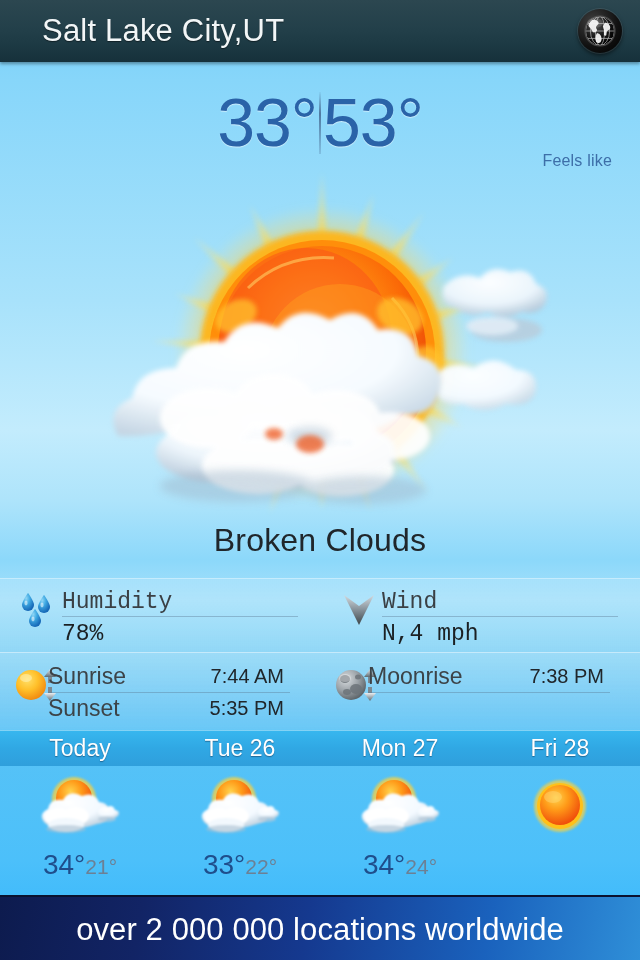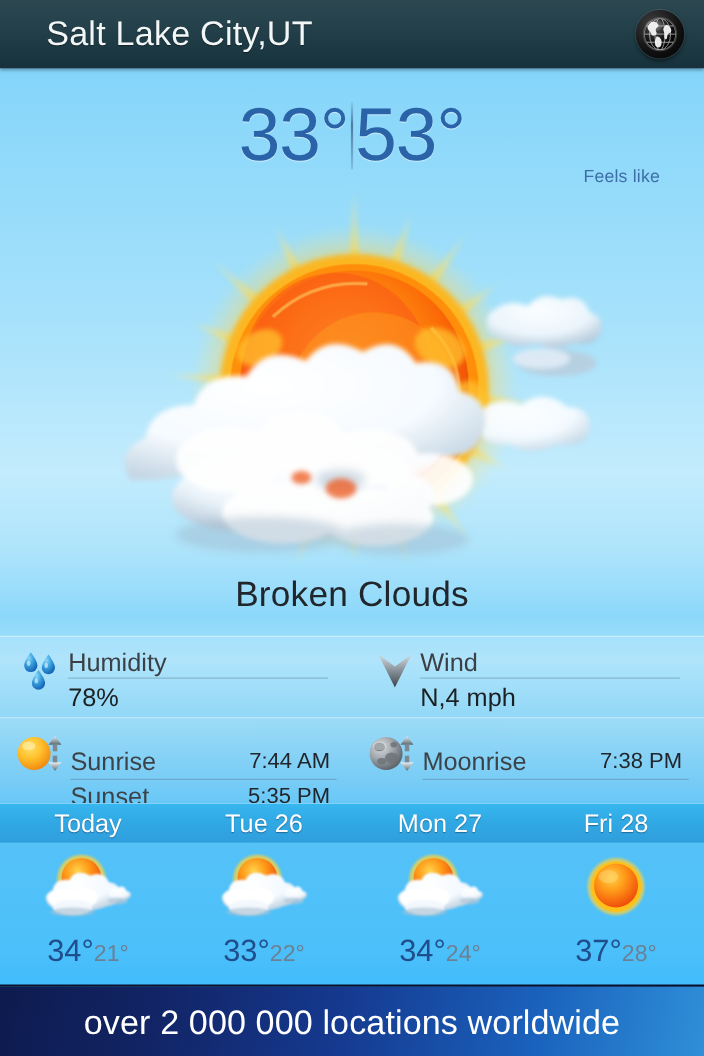--- a/index.html
+++ b/index.html
@@ -91,21 +91,21 @@
   .temp-sep {
     width: 2px;
     height: 62px;
     margin: 4px 2px 0 2px;
     background: linear-gradient(to bottom, rgba(60,90,130,0.05), rgba(60,90,130,0.75) 35%, rgba(60,90,130,0.2));
   }
   .feels-like-label {
     position: relative;
     display: block;
     margin-top: -4px;
-    padding-right: 40px;
+    padding-right: 28px;
     text-align: right;
     font-size: 16px;
     color: #3d6ea8;
     letter-spacing: 0.2px;
   }
 
   
   .bigicon {
     position: absolute;
     left: 78px;
@@ -132,20 +132,21 @@
   .panel {
     position: absolute;
     left: 0;
     width: 640px;
     z-index: 5;
   }
   .panel-hum {
     top: 578px; height: 74px;
     background: linear-gradient(to bottom, rgba(255,255,255,0.14), rgba(255,255,255,0.0));
     border-top: 1px solid rgba(255,255,255,0.45);
+    font-family: Liberation Mono, monospace;
   }
   .panel-sun {
     top: 652px; height: 76px;
     background: linear-gradient(to bottom, rgba(255,255,255,0.10), rgba(120,200,245,0.18));
     border-top: 1px solid rgba(255,255,255,0.50);
   }
   .half {
     position: absolute;
     top: 0; height: 100%;
     width: 320px;
@@ -176,23 +177,22 @@
   .icon-slot {
     position: absolute;
     left: 16px; top: 8px;
     width: 46px; height: 52px;
   }
   .icon-slot svg { display:block; }
 
   
   .rs {
     position: absolute;
-    left: 64px; top: 8px;
+    left: 48px; top: 8px;
     width: 242px;
-    margin-top: 16px;
   }
   .rs-row {
     position: relative;
     height: 31px;
     line-height: 31px;
   }
   .rs-row.top { border-bottom: 1px solid rgba(90,125,150,0.42); }
   .rs-label {
     font-size: 23px;
     color: #3c4348;
@@ -729,23 +729,20 @@
 
     <div class="cell">
       <div class="fc-ico">
         <svg width="96" height="72" viewBox="0 0 96 72">
           <circle cx="48" cy="34" r="26" fill="#ffd23a" opacity="0.7" filter="url(#fsoft)"></circle>
           <circle cx="48" cy="34" r="23" fill="#ffc119"></circle>
           <circle cx="48" cy="33" r="20" fill="url(#fsun)"></circle>
           <ellipse cx="41" cy="25" rx="9" ry="6" fill="#ffd97a" opacity="0.45"></ellipse>
         </svg>
       </div>
-      <div class="fc-temp">
-        <span class="fc-hi">37°</span><span class="fc-lo">28°</span>
-      </div>
     </div>
   </div>
 
   <div class="banner">
     <div class="banner-text">over 2 000 000 locations worldwide</div>
   </div>
 
 </div>
 
 </body></html>

